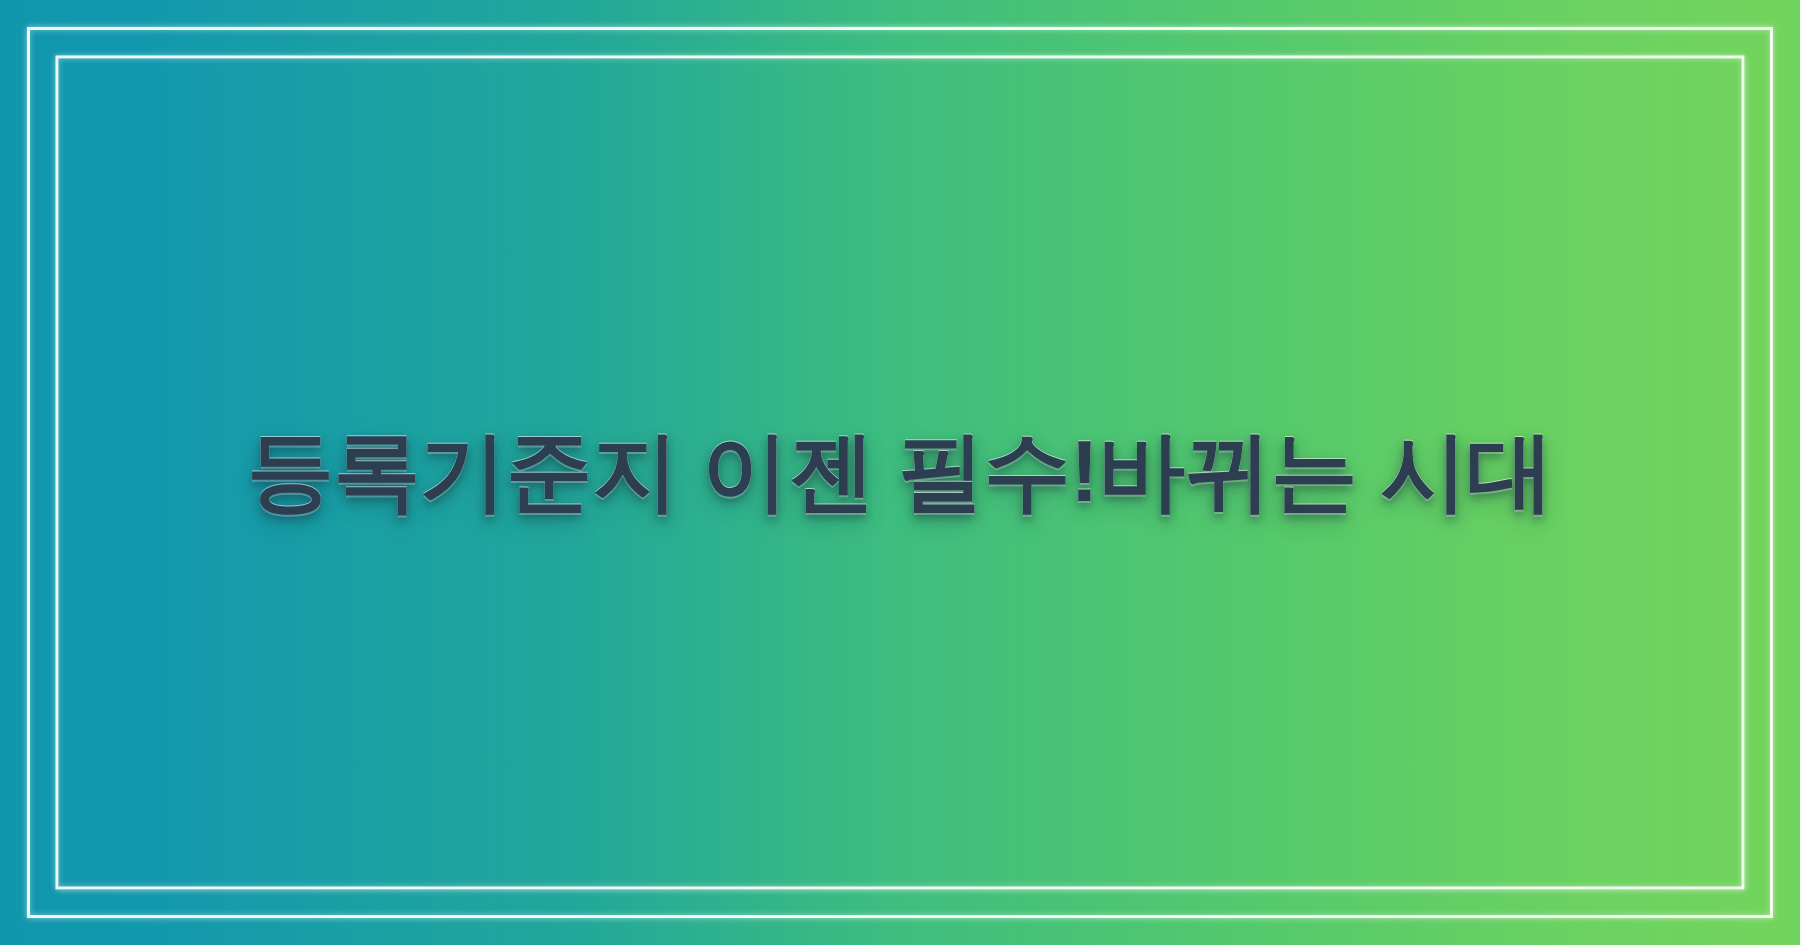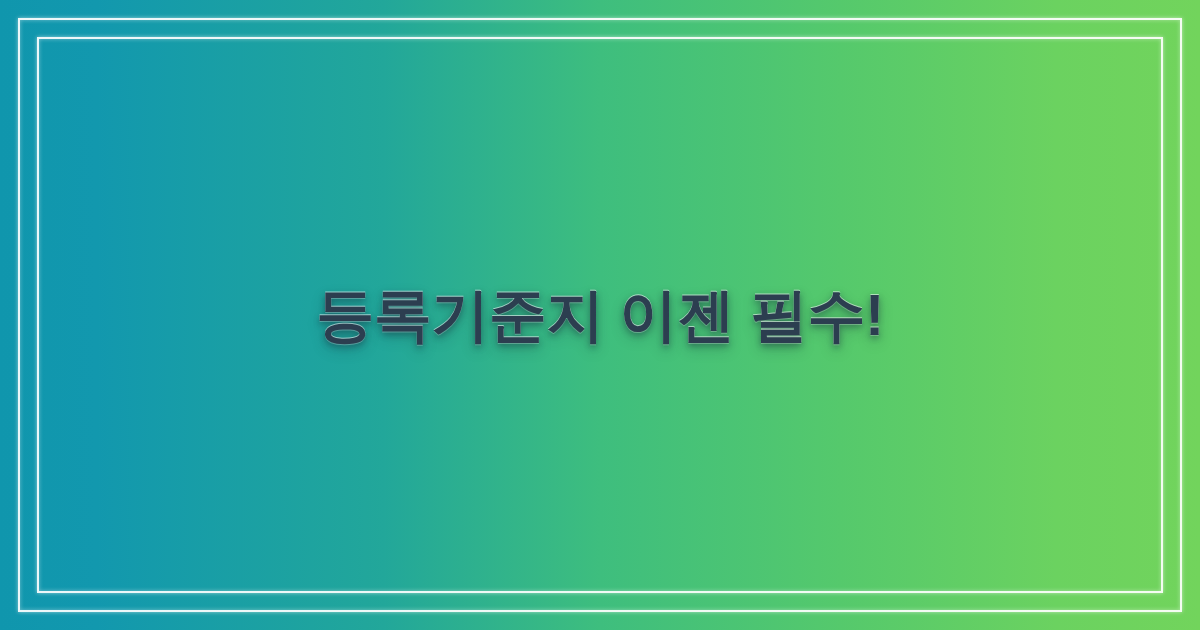--- a/index.html
+++ b/index.html
@@ -98,15 +98,16 @@
 <body>
 
 <div id="canvas">
 
   <div class="frame frame-outer"></div>
 
   <div class="frame frame-inner"></div>
 
   <div class="headline-wrap">
     <span class="headline-line">등록기준지 이젠 필수!</span>
+    <span class="headline-line">바뀌는 시대</span>
   </div>
 
 </div>
 
 </body></html>

